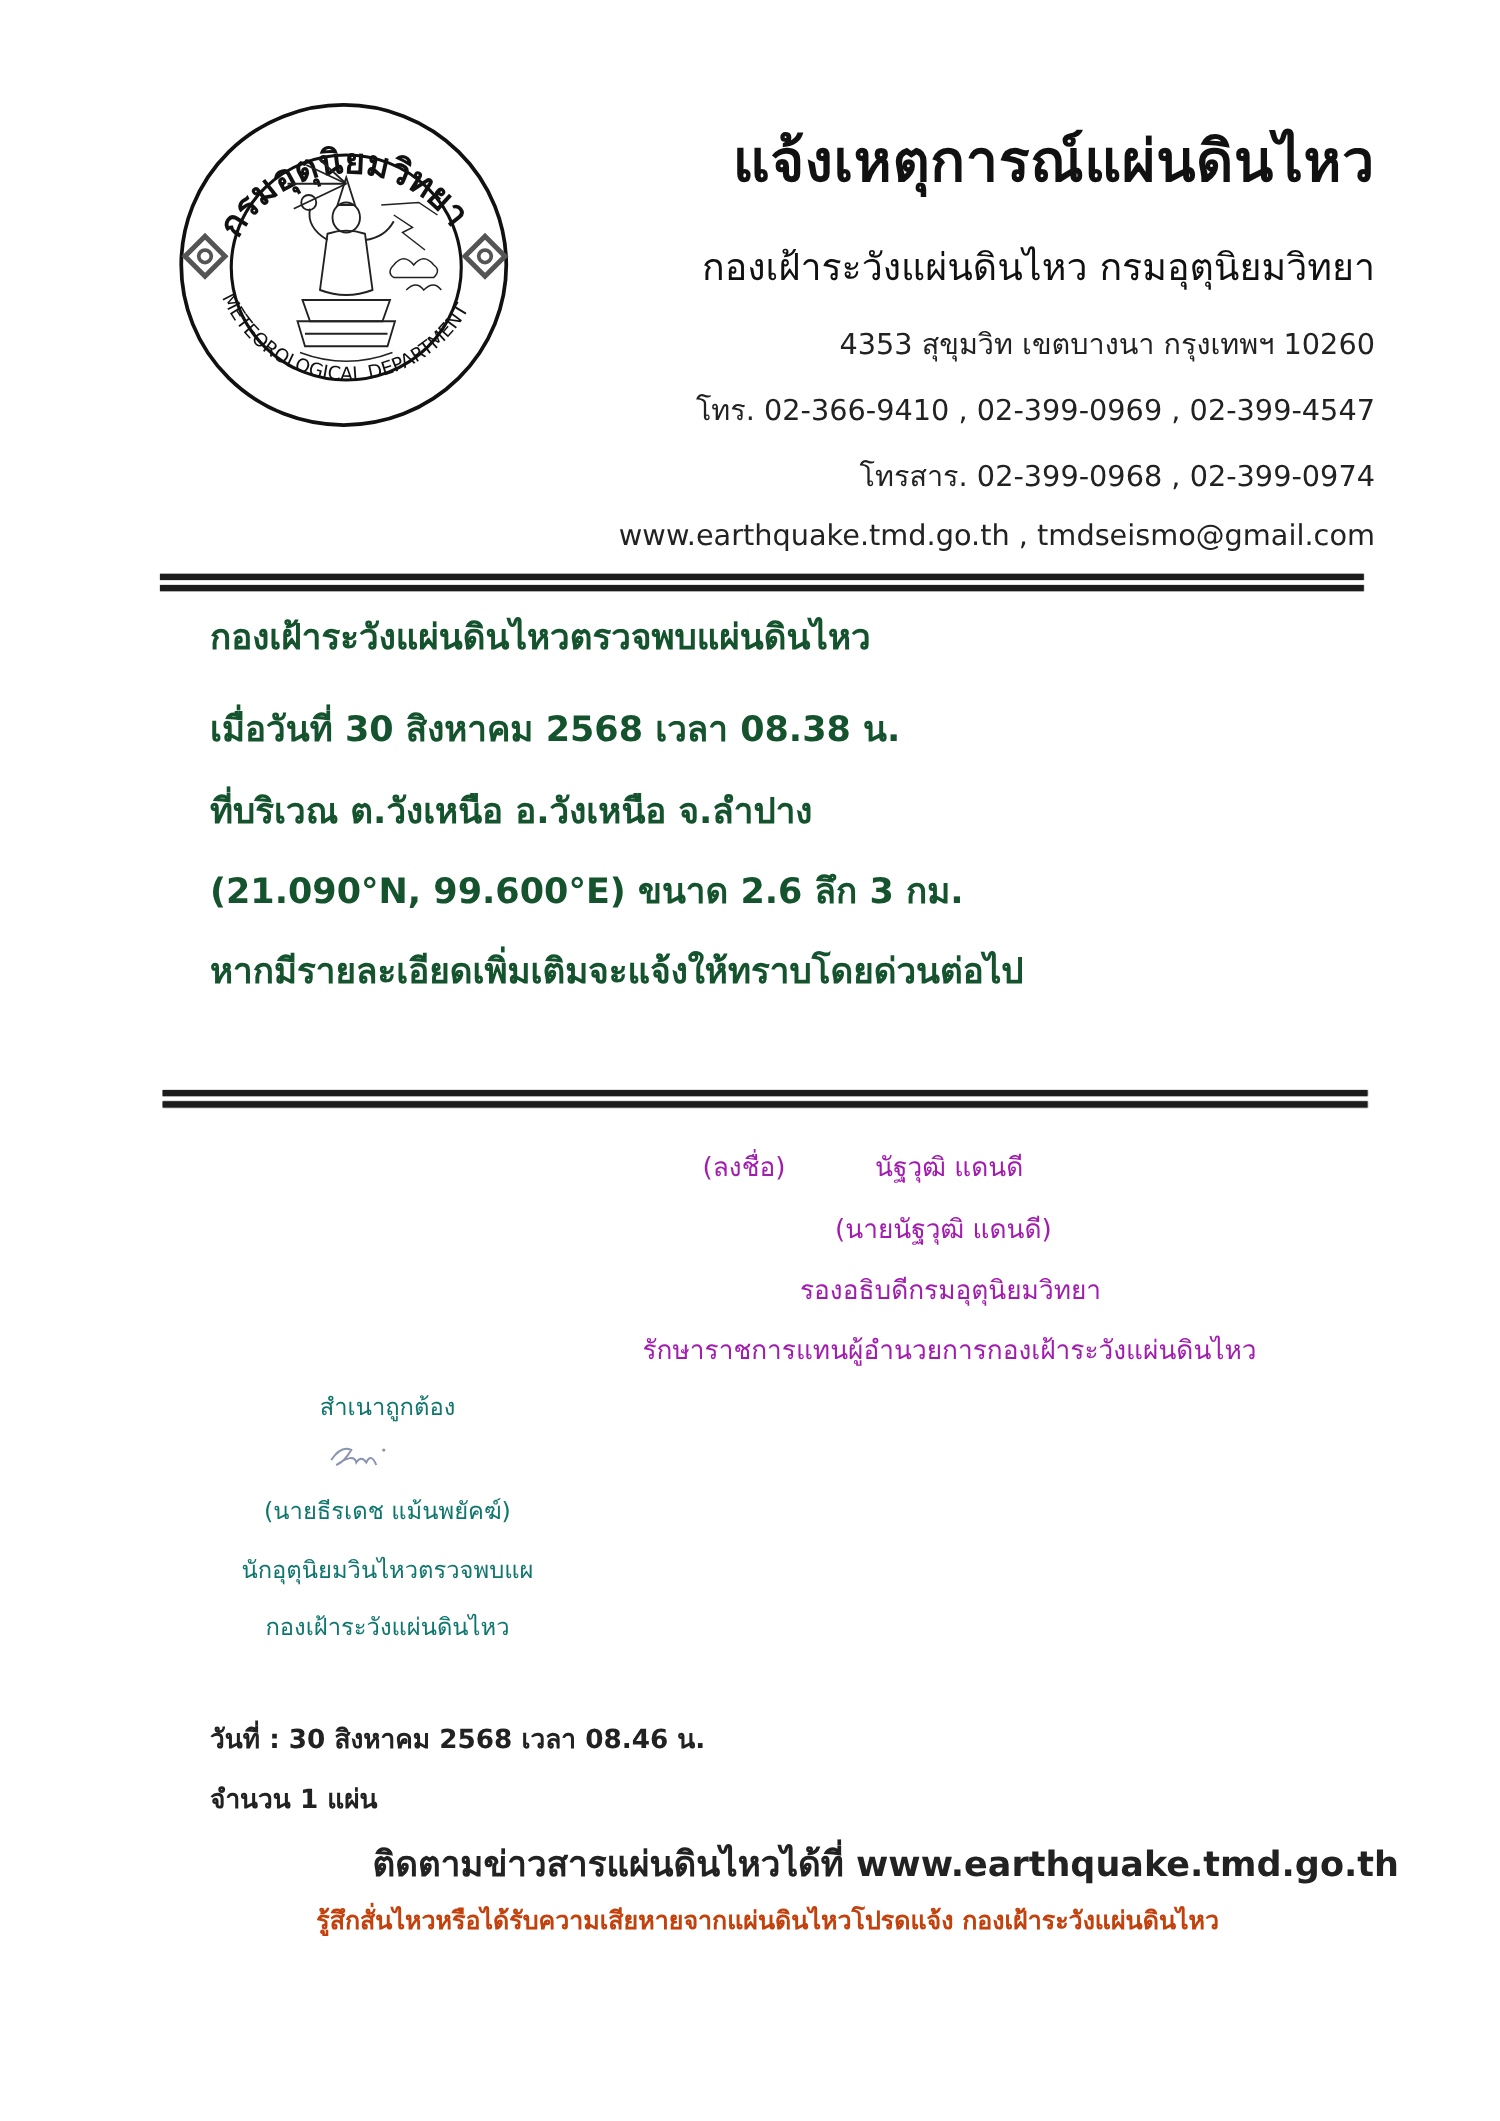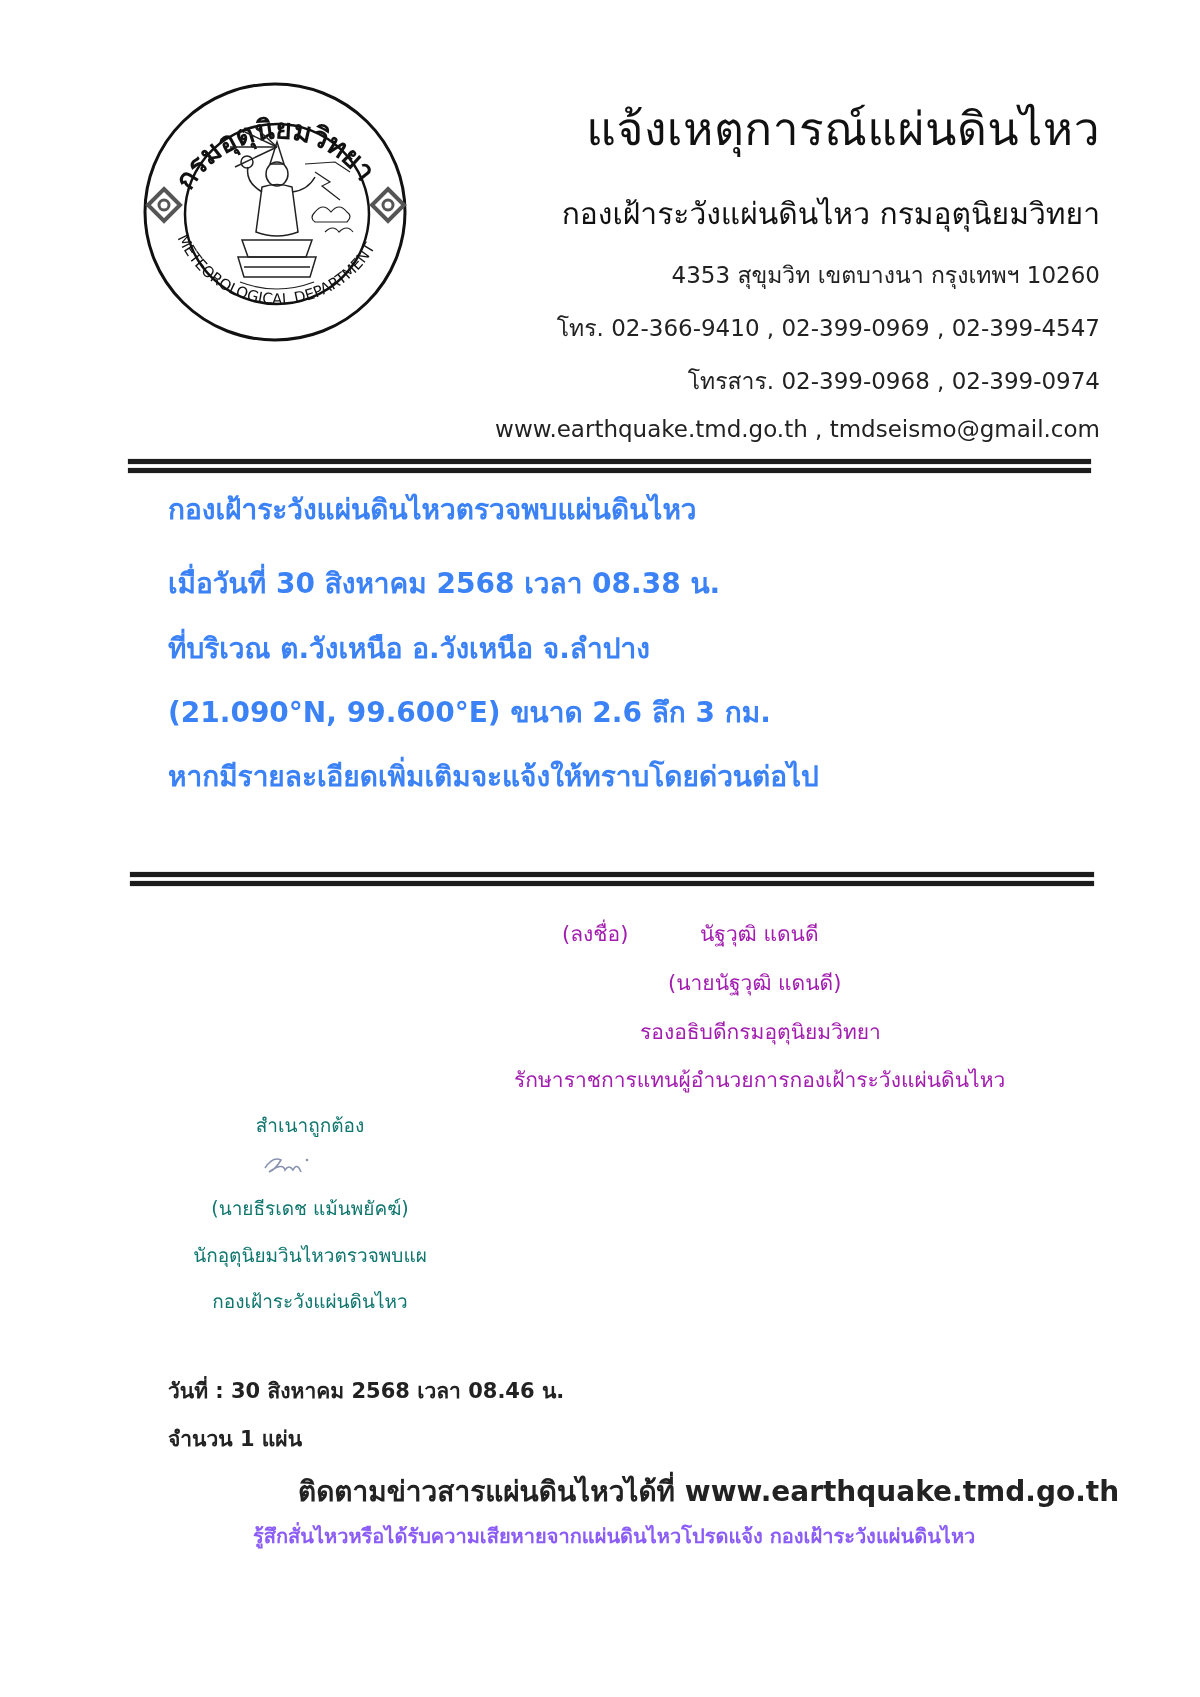--- a/index.html
+++ b/index.html
@@ -22,21 +22,21 @@
       position: absolute;
       left: 130px;
       top: 72px;
       width: 290px;
       height: 270px;
     }
 
     
     .hdr-title {
       right: 100px; top: 92px;
-      font-size: 46px; font-weight: normal; color: #111;
+      font-size: 46px; font-weight: bold; color: #111;
       letter-spacing: 0.5px;
     }
     .hdr-sub {
       right: 100px; top: 190px;
       font-size: 30px; color: #111;
     }
     .hdr-line {
       right: 100px;
       font-size: 23px; color: #222;
     }
@@ -51,21 +51,21 @@
       height: 5px;
       background: #1c1c1c;
       box-shadow: 0 0 1px #777;
     }
 
     
     .body-line {
       left: 168px;
       font-size: 28px;
       font-weight: bold;
-      color: #3b82f6;
+      color: #14532d;
     }
 
     
     .sig-line {
       font-size: 21px;
       color: #a21caf;
     }
 
     .copy-line {
       font-size: 19px;
@@ -80,21 +80,21 @@
       font-weight: bold;
       color: #222;
     }
     .foot-center {
       font-size: 28px;
       color: #222;
       font-weight: bold;
     }
     .foot-center2 {
       font-size: 20px;
-      color: #8b5cf6;
+      color: #c2410c;
       font-weight: bold;
     }
   </style>
 </head>
 <body>
 
 <svg id="logo" viewBox="0 0 290 270" xmlns="http://www.w3.org/2000/svg">
   <defs>
     <path id="arcTop" d="M 50 150 A 100 100 0 0 1 245 140"></path>
     <path id="arcBottom" d="M 40 140 A 110 110 0 0 0 255 150"></path>

